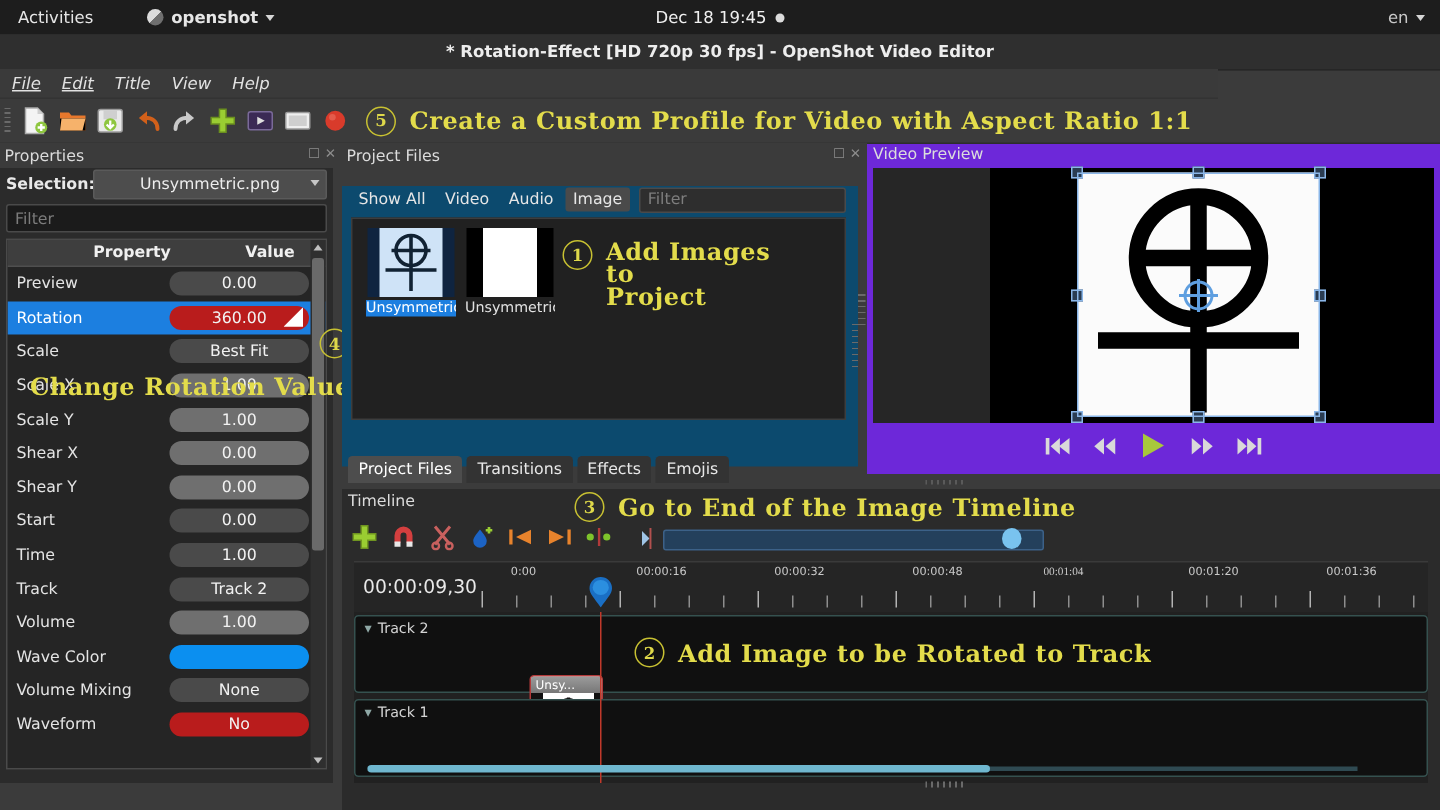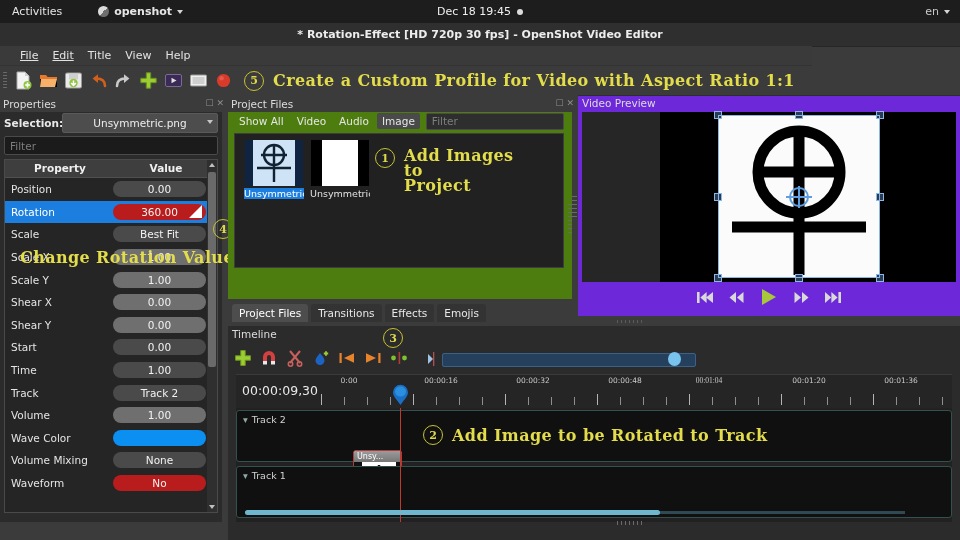--- a/index.html
+++ b/index.html
@@ -22,21 +22,21 @@
   .clock-dot{width:6px;height:6px;border-radius:50%;background:#dcdcdc;display:inline-block;}
   .gnome-lang{position:absolute;right:10px;display:flex;align-items:center;gap:5px;color:#c9c9c9;font-size:11px;}
 
   
   .titlebar{position:absolute;left:0;top:23px;width:960px;height:23px;background:#2f2f2f;
             display:flex;align-items:center;justify-content:center;border-bottom:1px solid #262626;}
   .titlebar span{font-size:11px;font-weight:bold;color:#ededed;}
 
   
   .menubar{position:absolute;left:0;top:46px;width:812px;height:20px;background:#3a3a3a;
-           display:flex;align-items:center;padding-left:20px;box-sizing:border-box;border-bottom:1px solid #333;}
+           display:flex;align-items:center;padding-left:8px;box-sizing:border-box;border-bottom:1px solid #333;font-style:italic;}
   .menubar .mi{margin-right:14px;font-size:11px;color:#e2e2e2;}
   .menubar .mi u{text-decoration:underline;}
 
   
   .toolbar{position:absolute;left:0;top:66px;width:960px;height:29px;background:#3b3b3b;
            display:flex;align-items:center;border-bottom:1px solid #2d2d2d;}
   .grip{width:4px;height:18px;margin:0 4px 0 3px;
         background:repeating-linear-gradient(180deg,#6a6a6a 0 1px,transparent 1px 3px);}
   .tbtn{width:25px;height:25px;display:flex;align-items:center;justify-content:center;}
   .ico{display:block;}
@@ -58,39 +58,39 @@
   .sel-label{font-weight:bold;font-size:10.5px;color:#e9e9e9;width:58px;}
   .sel-combo{flex:1;height:18px;background:#4d4d4d;border:1px solid #5a5a5a;border-radius:2px;
              display:flex;align-items:center;justify-content:center;position:relative;font-size:10.5px;color:#ededed;}
   .sel-combo .cv{position:absolute;right:4px;top:6px;width:0;height:0;
                  border-left:3px solid transparent;border-right:3px solid transparent;border-top:4px solid #c6c6c6;}
   .filter-box{height:17px;margin:0 4px 4px 4px;background:#1b1b1b;border:1px solid #4a4a4a;border-radius:2px;
               display:flex;align-items:center;padding-left:5px;color:#7c7c7c;font-size:10.5px;}
   .ptable{margin:0 4px;background:#252525;border:1px solid #4a4a4a;height:352px;overflow:hidden;position:relative;}
   .phead{display:flex;height:17px;background:#3e3e3e;border-bottom:1px solid #4f4f4f;}
   .phead div{font-weight:bold;font-size:10.5px;color:#f0f0f0;text-align:center;line-height:17px;}
-  .phead .c1{width:110px;}
+  .phead .c1{width:110px;margin-left:28px;}
   .phead .c2{flex:1;}
   .prow{display:flex;height:22.6px;align-items:center;}
   .prow .pname{width:108px;padding-left:6px;font-size:10.5px;color:#e4e4e4;box-sizing:border-box;}
   .prow .pval{flex:1;margin-right:11px;height:16px;border-radius:8px;background:#6f6f6f;color:#f2f2f2;
               font-size:10.5px;display:flex;align-items:center;justify-content:center;position:relative;}
   .prow.sel{background:#1c7fe0;}
   .prow.sel .pname{color:#fff;}
   .prow .pval.dark{background:#4a4a4a;}
   .prow .pval.mid{background:#b91c1c;}
   .prow .pval.wave{background:#0b8ff0;}
   .kf-mark{position:absolute;right:4px;top:1px;width:13px;height:13px;background:#fff;
            clip-path:polygon(100% 0,100% 100%,0 100%);}
   .pscroll{position:absolute;right:0;top:0;width:10px;height:100%;background:#2f2f2f;}
   .pscroll .thumb{position:absolute;left:1px;width:8px;background:#6a6a6a;border-radius:2px;}
   .arrow-s{position:absolute;left:2px;width:0;height:0;border-left:3px solid transparent;border-right:3px solid transparent;}
 
   
-  .pfiles{position:absolute;left:228px;top:112px;width:344px;height:187px;background:#4d7c0f;}
+  .pfiles{position:absolute;left:228px;top:124px;width:344px;height:187px;background:#0c4a6e;}
   .pf-tabs{display:flex;align-items:center;height:18px;padding-left:6px;gap:3px;}
   .pf-tab{font-size:10.5px;color:#e6e6e6;padding:2px 5px;border-radius:2px;}
   .pf-tab.active{background:#4a4a4a;}
   .pf-filter{flex:1;height:15px;margin-left:3px;margin-right:8px;background:#2e2e2e;border:1px solid #4a4a4a;
              border-radius:2px;display:flex;align-items:center;padding-left:5px;color:#7e7e7e;font-size:10.5px;}
   .pf-area{margin:3px 8px 0 6px;height:133px;background:#212121;border:1px solid #3d3d3d;position:relative;}
   .thumb-wrap{position:absolute;display:flex;flex-direction:column;align-items:center;width:62px;}
   .th-img{width:58px;height:46px;position:relative;overflow:hidden;}
   .th-cap{font-size:9.5px;color:#e2e2e2;margin-top:2px;max-width:60px;overflow:hidden;white-space:nowrap;}
   .th-cap.sel{background:#1c7fe0;color:#fff;}
@@ -268,21 +268,21 @@
       <span>Filter</span>
     </div>
 
     <div class="ptable">
       <div class="phead">
         <div class="c1">Property</div>
         <div class="c2">Value</div>
       </div>
       <div id="prop-rows">
           <div class="prow">
-            <div class="pname">Position</div>
+            <div class="pname">Preview</div>
             <div class="pval dark">0.00</div>
           </div>
           <div class="prow sel">
             <div class="pname">Rotation</div>
             <div class="pval mid">360.00<span class="kf-mark"></span></div>
           </div>
           <div class="prow">
             <div class="pname">Scale</div>
             <div class="pval dark">Best Fit</div>
           </div>
@@ -454,20 +454,21 @@
   </div>
 
   <div class="vsplit"></div>
   <div class="hsplit2"></div>
 
   <div class="tl">
     <div class="tl-head">Timeline</div>
 
     <div style="position:absolute;left:155px;top:2px;display:flex;align-items:center;gap:9px;">
       <span class="annot-num">3</span>
+      <span class="annot-txt">Go  to  End  of  the  Image  Timeline</span>
     </div>
 
     <div class="tl-toolbar">
       <svg width="18" height="18" viewBox="0 0 18 18">
         <path d="M6.8 1.5h4.4v5.3h5.3v4.4h-5.3v5.3H6.8v-5.3H1.5V6.8h5.3z" fill="#9acd32" stroke="#6f9420"></path>
       </svg>
       <svg width="18" height="18" viewBox="0 0 18 18">
         <path d="M3 13V8a6 6 0 0 1 12 0v5h-4V8a2 2 0 0 0-4 0v5z" fill="#d43f3f"></path>
         <rect x="3" y="12" width="4" height="3.5" fill="#e8e8e8"></rect>
         <rect x="11" y="12" width="4" height="3.5" fill="#e8e8e8"></rect>

